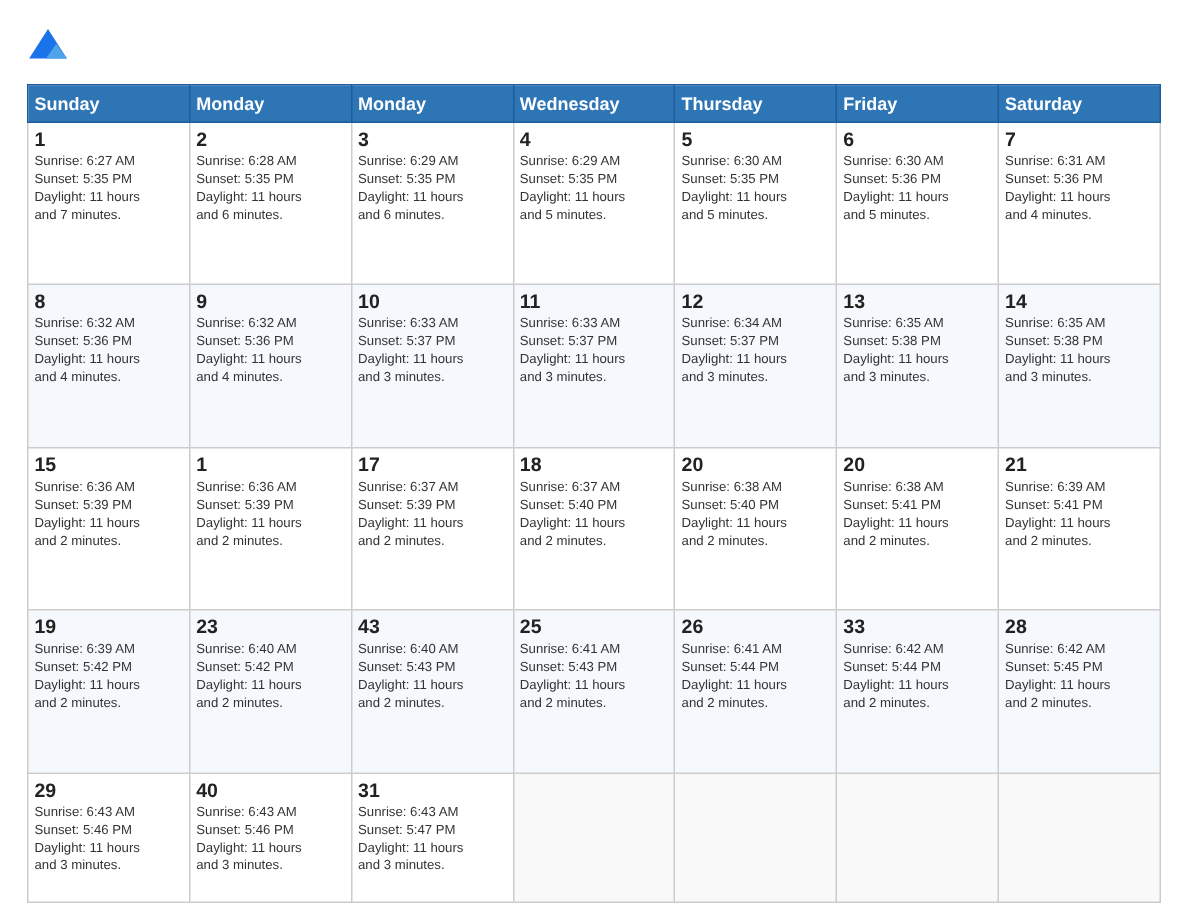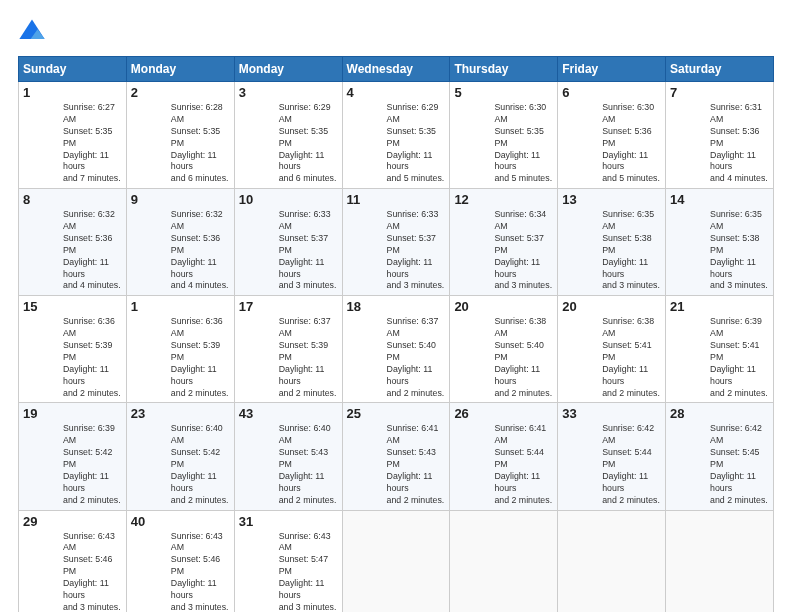--- a/index.html
+++ b/index.html
@@ -86,21 +86,20 @@
       font-size: 13px;
       font-weight: bold;
       color: #222;
       display: block;
       margin-bottom: 2px;
     }
     .day-info {
       font-size: 8.8px;
       color: #333;
       line-height: 1.35;
-      margin-left: 40px;
     }
     .empty-cell {
       background: #f9f9f9 !important;
     }
   </style>
 </head>
 <body>
 
 <div class="page">
   <div class="header">

